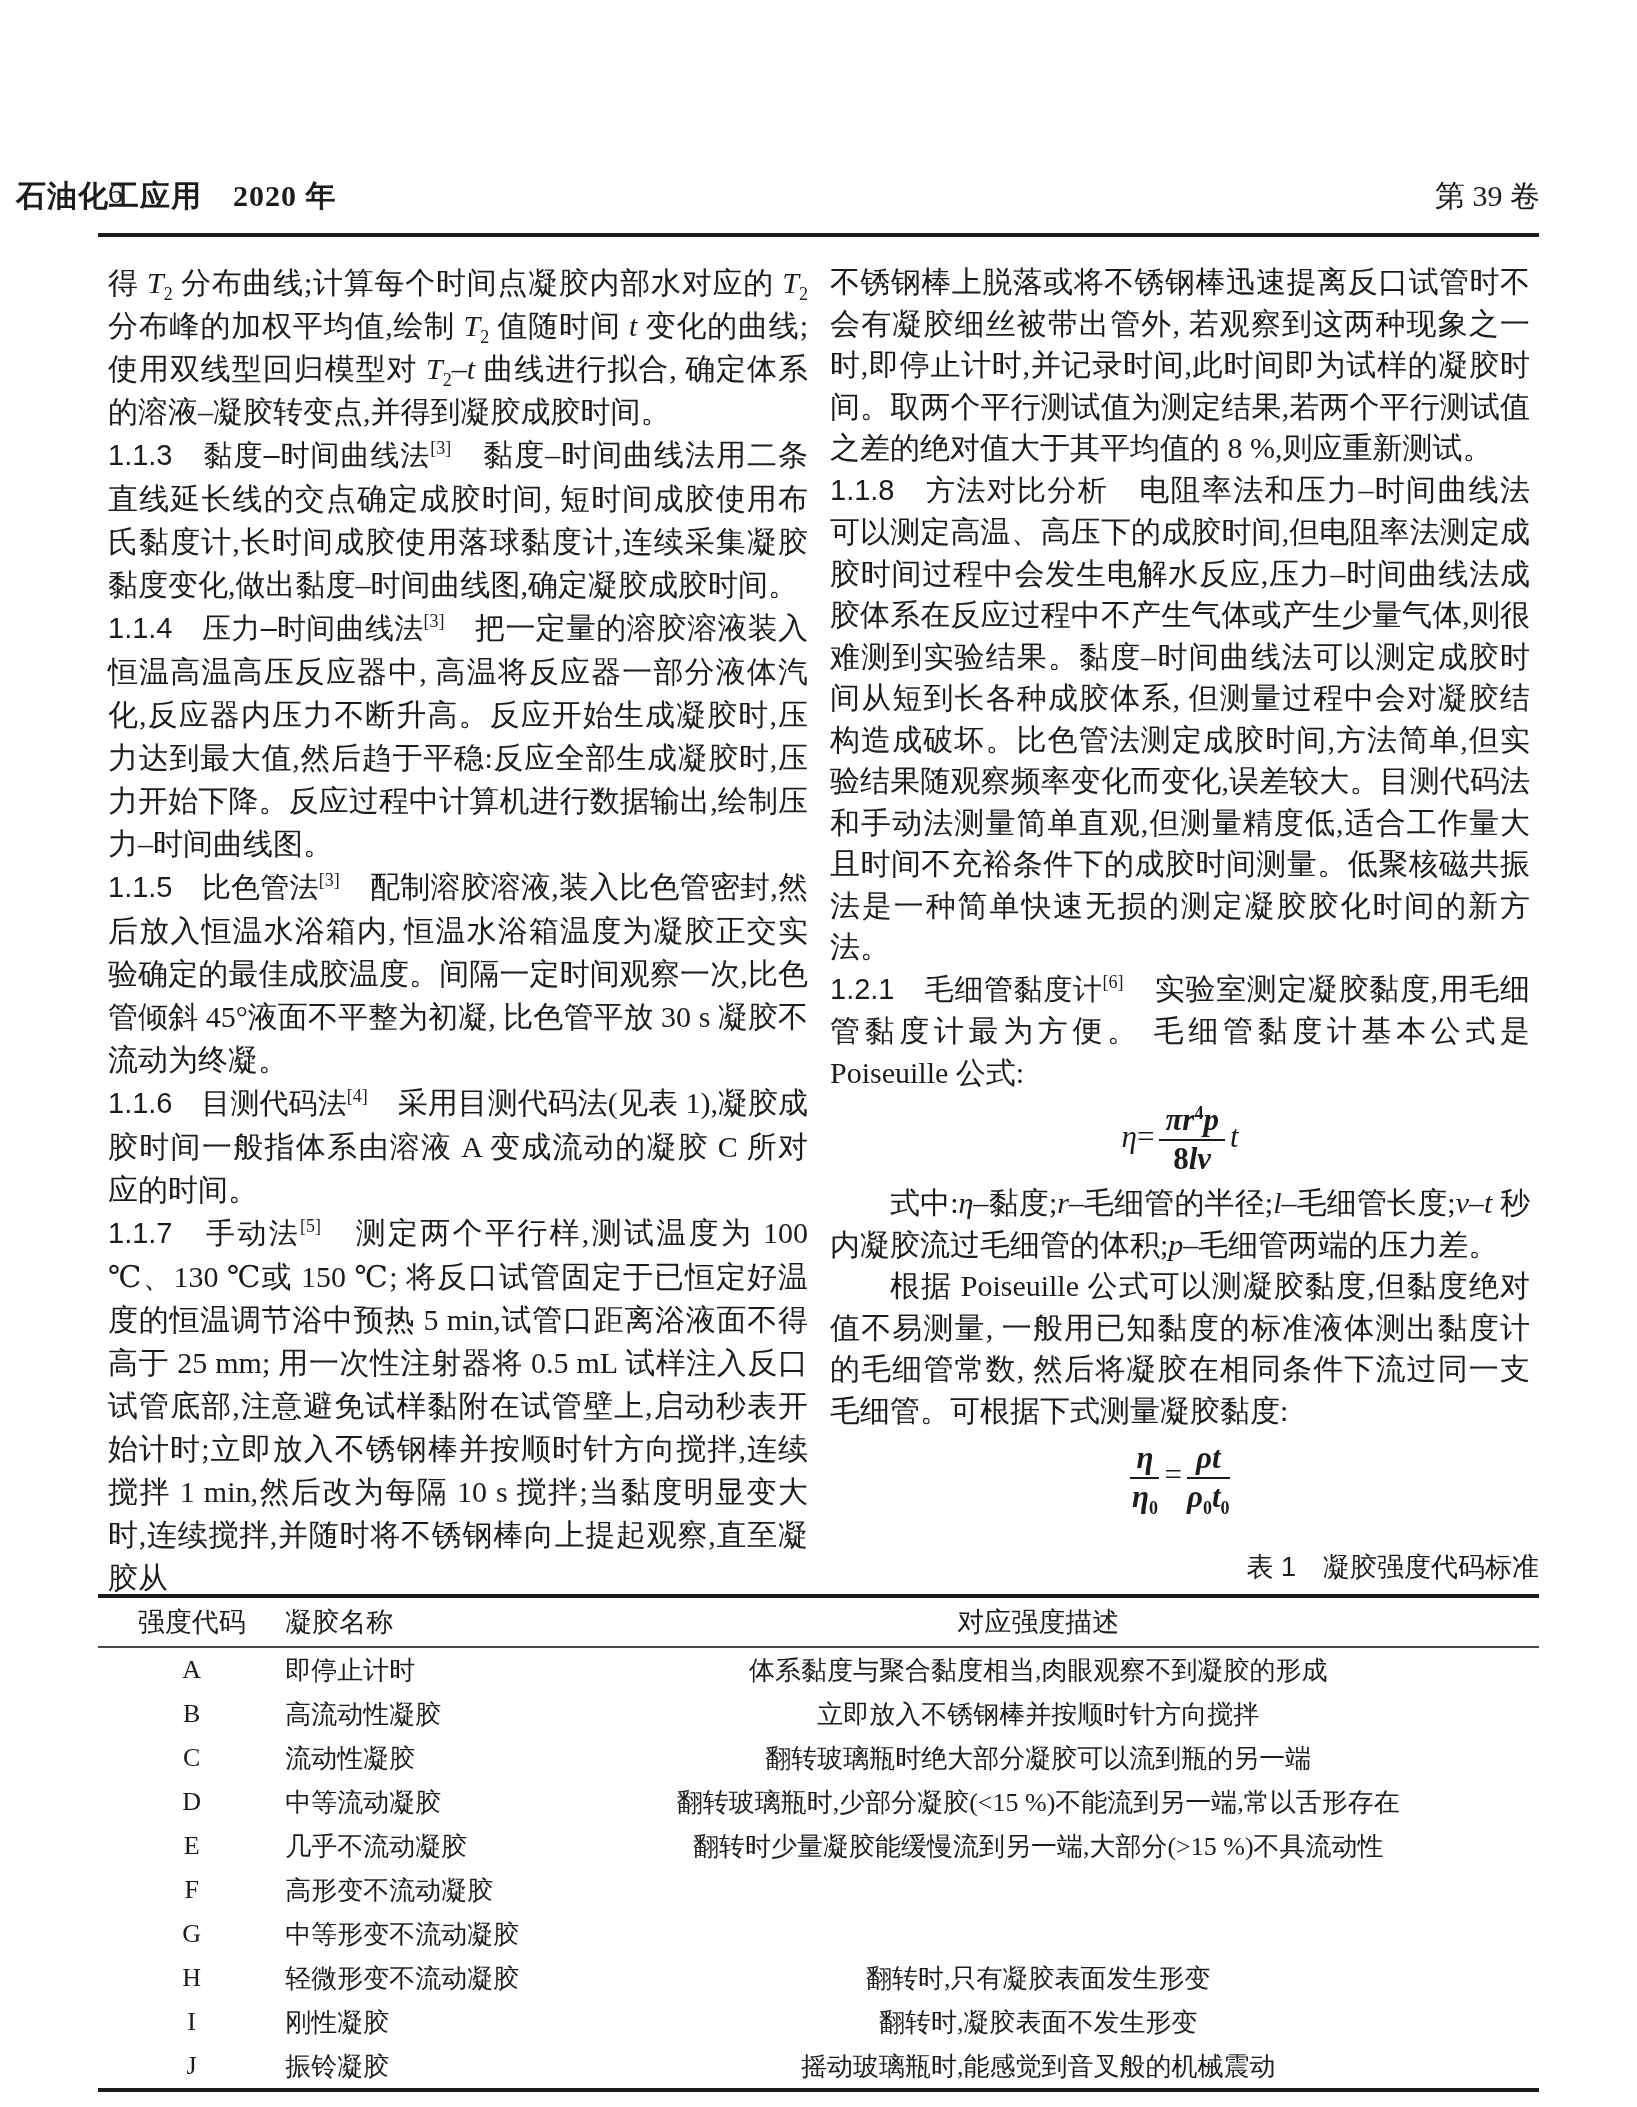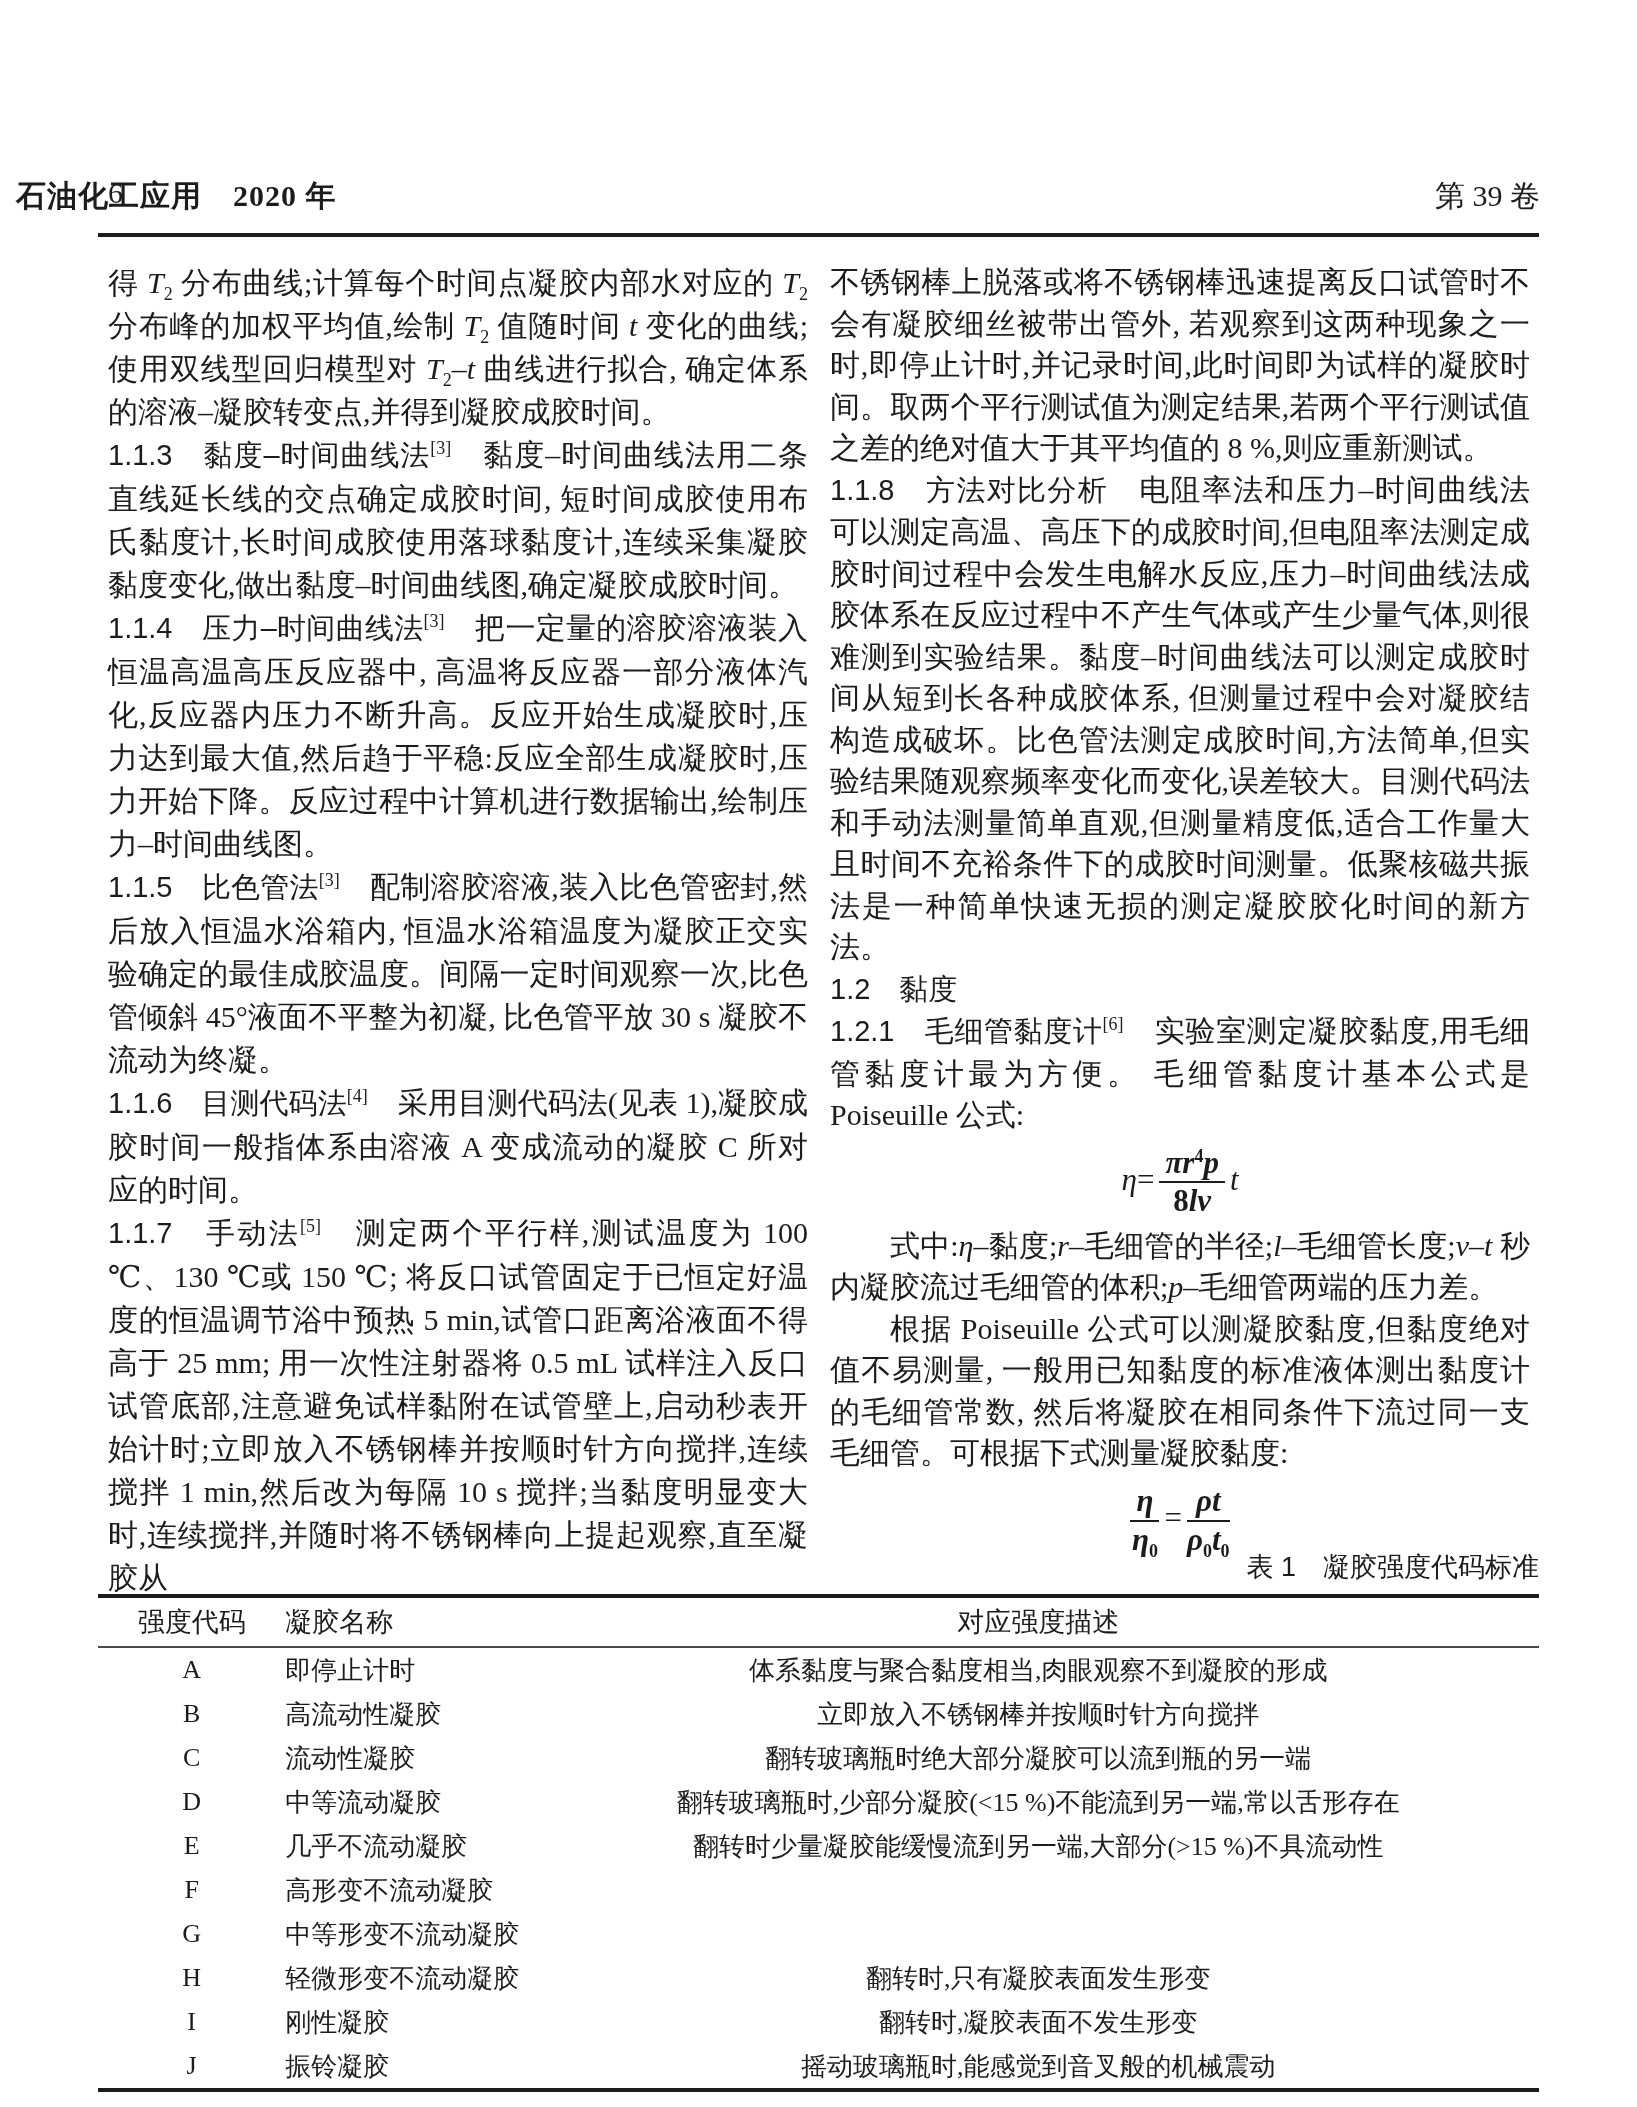--- a/index.html
+++ b/index.html
@@ -52,21 +52,20 @@
       <div class="para"><span>得 </span><span class="r-i">T</span><span class="r-sub">2</span><span> 分布曲线;计算每个时间点凝胶内部水对应的 </span><span class="r-i">T</span><span class="r-sub">2</span><span> 分布峰的加权平均值,绘制 </span><span class="r-i">T</span><span class="r-sub">2</span><span> 值随时间 </span><span class="r-i">t</span><span> 变化的曲线;使用双线型回归模型对 </span><span class="r-i">T</span><span class="r-sub">2</span><span>–</span><span class="r-i">t</span><span> 曲线进行拟合, 确定体系的溶液–凝胶转变点,并得到凝胶成胶时间。</span></div>
       <div class="para"><span class="r-h">1.1.3　黏度–时间曲线法</span><span class="r-sup">[3]</span><span>　黏度–时间曲线法用二条直线延长线的交点确定成胶时间, 短时间成胶使用布氏黏度计,长时间成胶使用落球黏度计,连续采集凝胶黏度变化,做出黏度–时间曲线图,确定凝胶成胶时间。</span></div>
       <div class="para"><span class="r-h">1.1.4　压力–时间曲线法</span><span class="r-sup">[3]</span><span>　把一定量的溶胶溶液装入恒温高温高压反应器中, 高温将反应器一部分液体汽化,反应器内压力不断升高。反应开始生成凝胶时,压力达到最大值,然后趋于平稳:反应全部生成凝胶时,压力开始下降。反应过程中计算机进行数据输出,绘制压力–时间曲线图。</span></div>
       <div class="para"><span class="r-h">1.1.5　比色管法</span><span class="r-sup">[3]</span><span>　配制溶胶溶液,装入比色管密封,然后放入恒温水浴箱内, 恒温水浴箱温度为凝胶正交实验确定的最佳成胶温度。间隔一定时间观察一次,比色管倾斜 45°液面不平整为初凝, 比色管平放 30 s 凝胶不流动为终凝。</span></div>
       <div class="para"><span class="r-h">1.1.6　目测代码法</span><span class="r-sup">[4]</span><span>　采用目测代码法(见表 1),凝胶成胶时间一般指体系由溶液 A 变成流动的凝胶 C 所对应的时间。</span></div>
       <div class="para"><span class="r-h">1.1.7　手动法</span><span class="r-sup">[5]</span><span>　测定两个平行样,测试温度为 100 ℃、130 ℃或 150 ℃; 将反口试管固定于已恒定好温度的恒温调节浴中预热 5 min,试管口距离浴液面不得高于 25 mm; 用一次性注射器将 0.5 mL 试样注入反口试管底部,注意避免试样黏附在试管壁上,启动秒表开始计时;立即放入不锈钢棒并按顺时针方向搅拌,连续搅拌 1 min,然后改为每隔 10 s 搅拌;当黏度明显变大时,连续搅拌,并随时将不锈钢棒向上提起观察,直至凝胶从</span></div>
     </div>
   <div class="col col-right">
       <div class="para"><span>不锈钢棒上脱落或将不锈钢棒迅速提离反口试管时不会有凝胶细丝被带出管外, 若观察到这两种现象之一时,即停止计时,并记录时间,此时间即为试样的凝胶时间。取两个平行测试值为测定结果,若两个平行测试值之差的绝对值大于其平均值的 8 %,则应重新测试。</span></div>
       <div class="para"><span class="r-h">1.1.8　方法对比分析</span><span>　电阻率法和压力–时间曲线法可以测定高温、高压下的成胶时间,但电阻率法测定成胶时间过程中会发生电解水反应,压力–时间曲线法成胶体系在反应过程中不产生气体或产生少量气体,则很难测到实验结果。黏度–时间曲线法可以测定成胶时间从短到长各种成胶体系, 但测量过程中会对凝胶结构造成破坏。比色管法测定成胶时间,方法简单,但实验结果随观察频率变化而变化,误差较大。目测代码法和手动法测量简单直观,但测量精度低,适合工作量大且时间不充裕条件下的成胶时间测量。低聚核磁共振法是一种简单快速无损的测定凝胶胶化时间的新方法。</span></div>
-      <div class="para"><span class="r-h">1.2　黏度</span></div>
       <div class="para"><span class="r-h">1.2.1　毛细管黏度计</span><span class="r-sup">[6]</span><span>　实验室测定凝胶黏度,用毛细管黏度计最为方便。 毛细管黏度计基本公式是 Poiseuille 公式:</span></div>
       <div class="formula"><span><span class="r-i">η</span><span>=</span></span><span class="frac"><span class="num"><span class="r-i">πr</span><span class="r-sup">4</span><span class="r-i">p</span></span><span class="den"><span>8</span><span class="r-i">lv</span></span></span><span><span class="r-i">t</span></span></div>
       <div class="para indent"><span>式中:</span><span class="r-i">η</span><span>–黏度;</span><span class="r-i">r</span><span>–毛细管的半径;</span><span class="r-i">l</span><span>–毛细管长度;</span><span class="r-i">v</span><span>–</span><span class="r-i">t</span><span> 秒内凝胶流过毛细管的体积;</span><span class="r-i">p</span><span>–毛细管两端的压力差。</span></div>
       <div class="para indent"><span>根据 Poiseuille 公式可以测凝胶黏度,但黏度绝对值不易测量, 一般用已知黏度的标准液体测出黏度计的毛细管常数, 然后将凝胶在相同条件下流过同一支毛细管。可根据下式测量凝胶黏度:</span></div>
       <div class="formula"><span class="frac"><span class="num"><span class="r-i">η</span></span><span class="den"><span class="r-i">η</span><span class="r-sub">0</span></span></span><span><span>=</span></span><span class="frac"><span class="num"><span class="r-i">ρt</span></span><span class="den"><span class="r-i">ρ</span><span class="r-sub">0</span><span class="r-i">t</span><span class="r-sub">0</span></span></span></div>
     </div>
 
   <div class="tablewrap">
     <div class="tcaption">表 1　凝胶强度代码标准</div>
     <div class="gtable">

